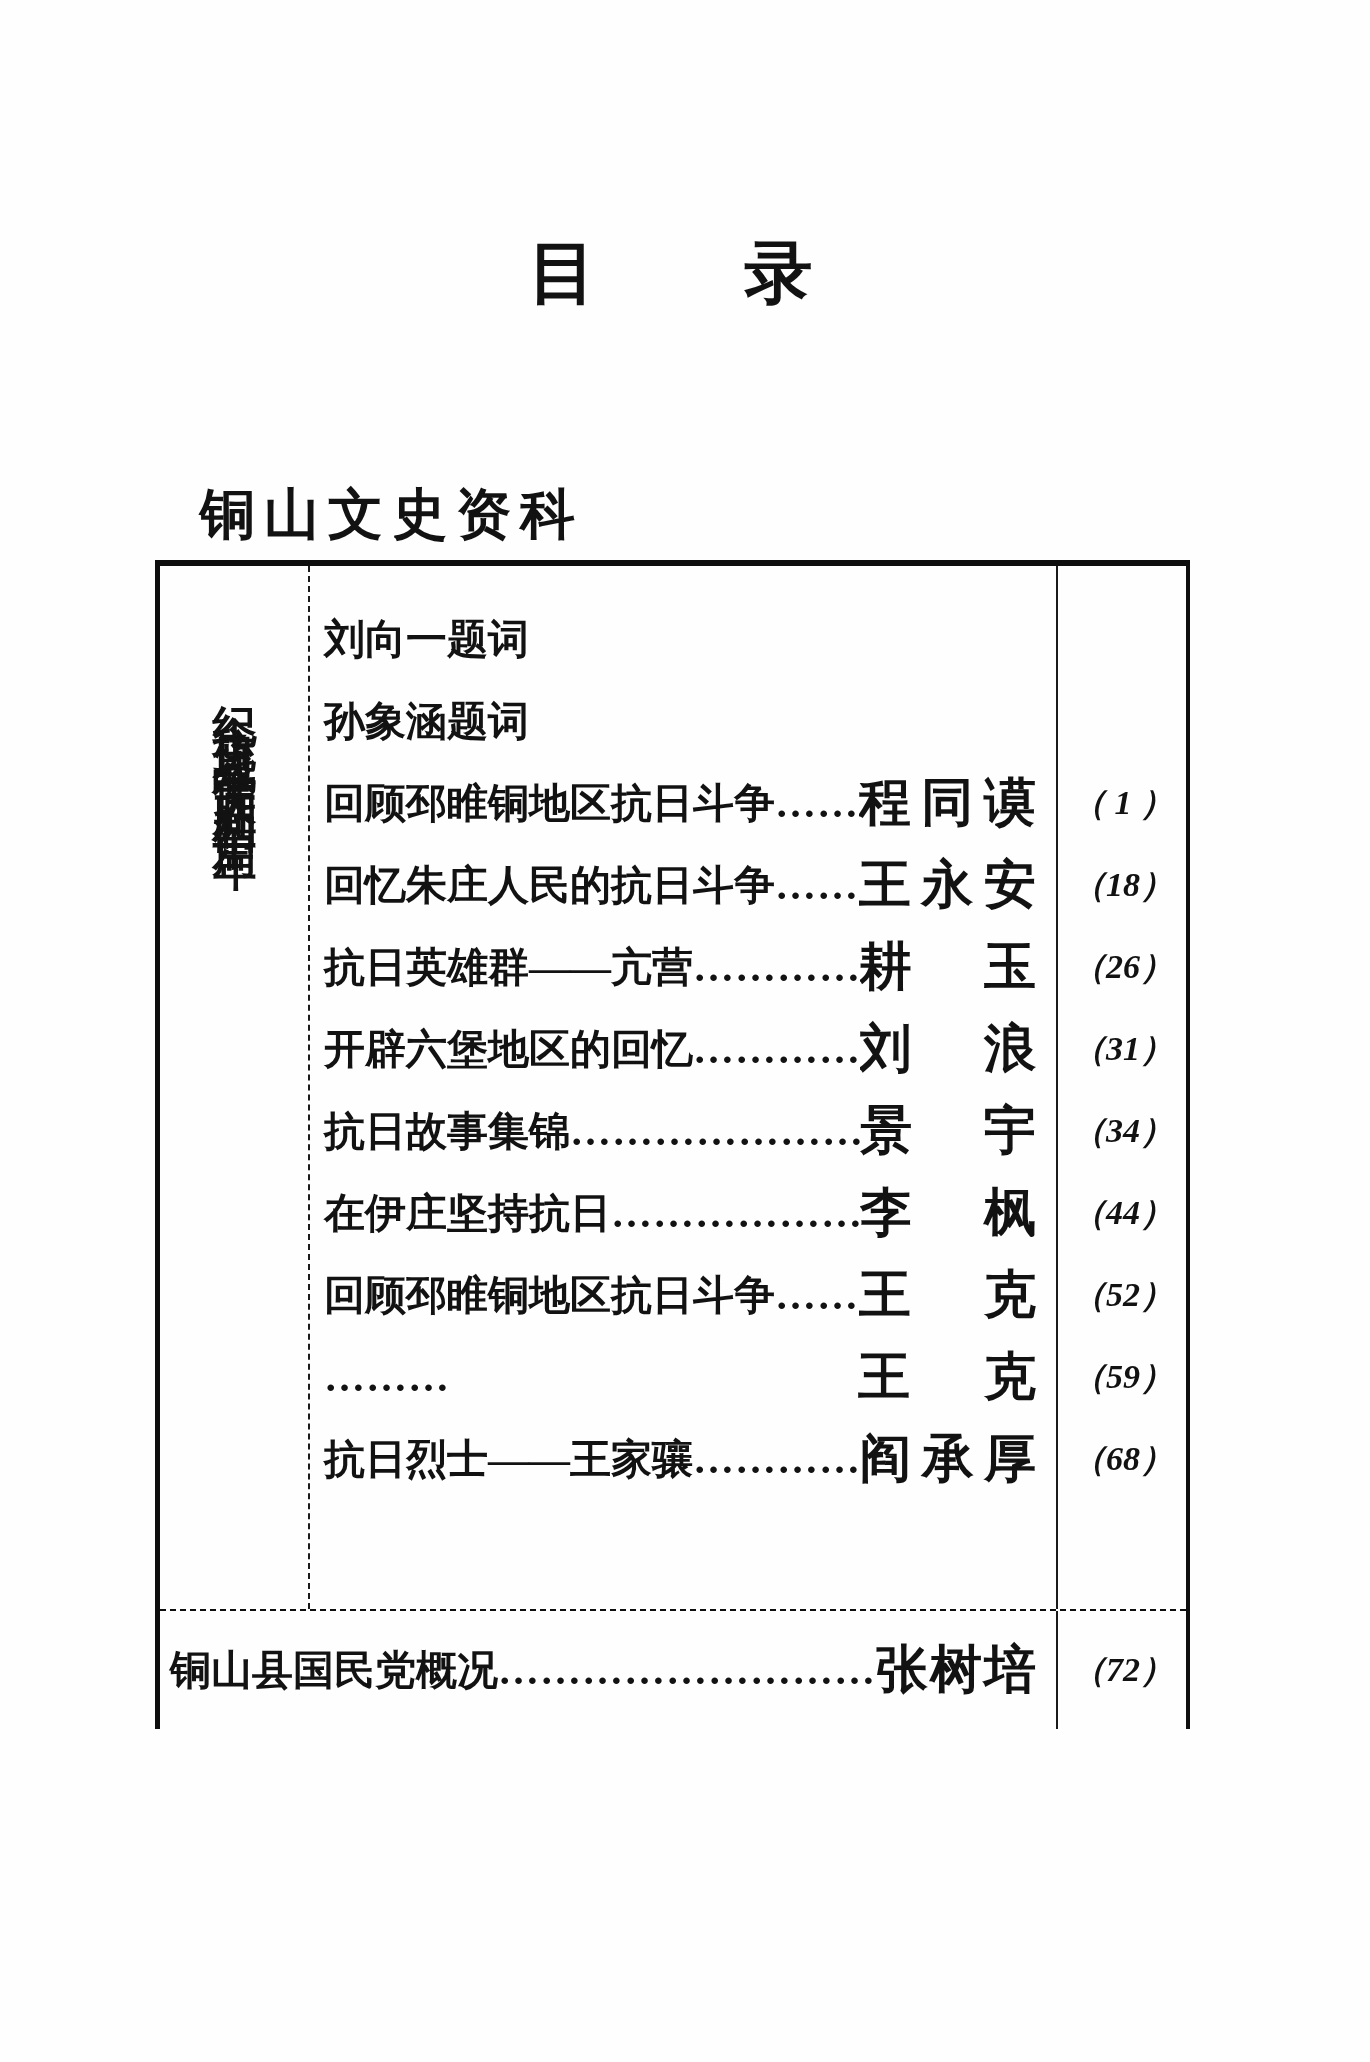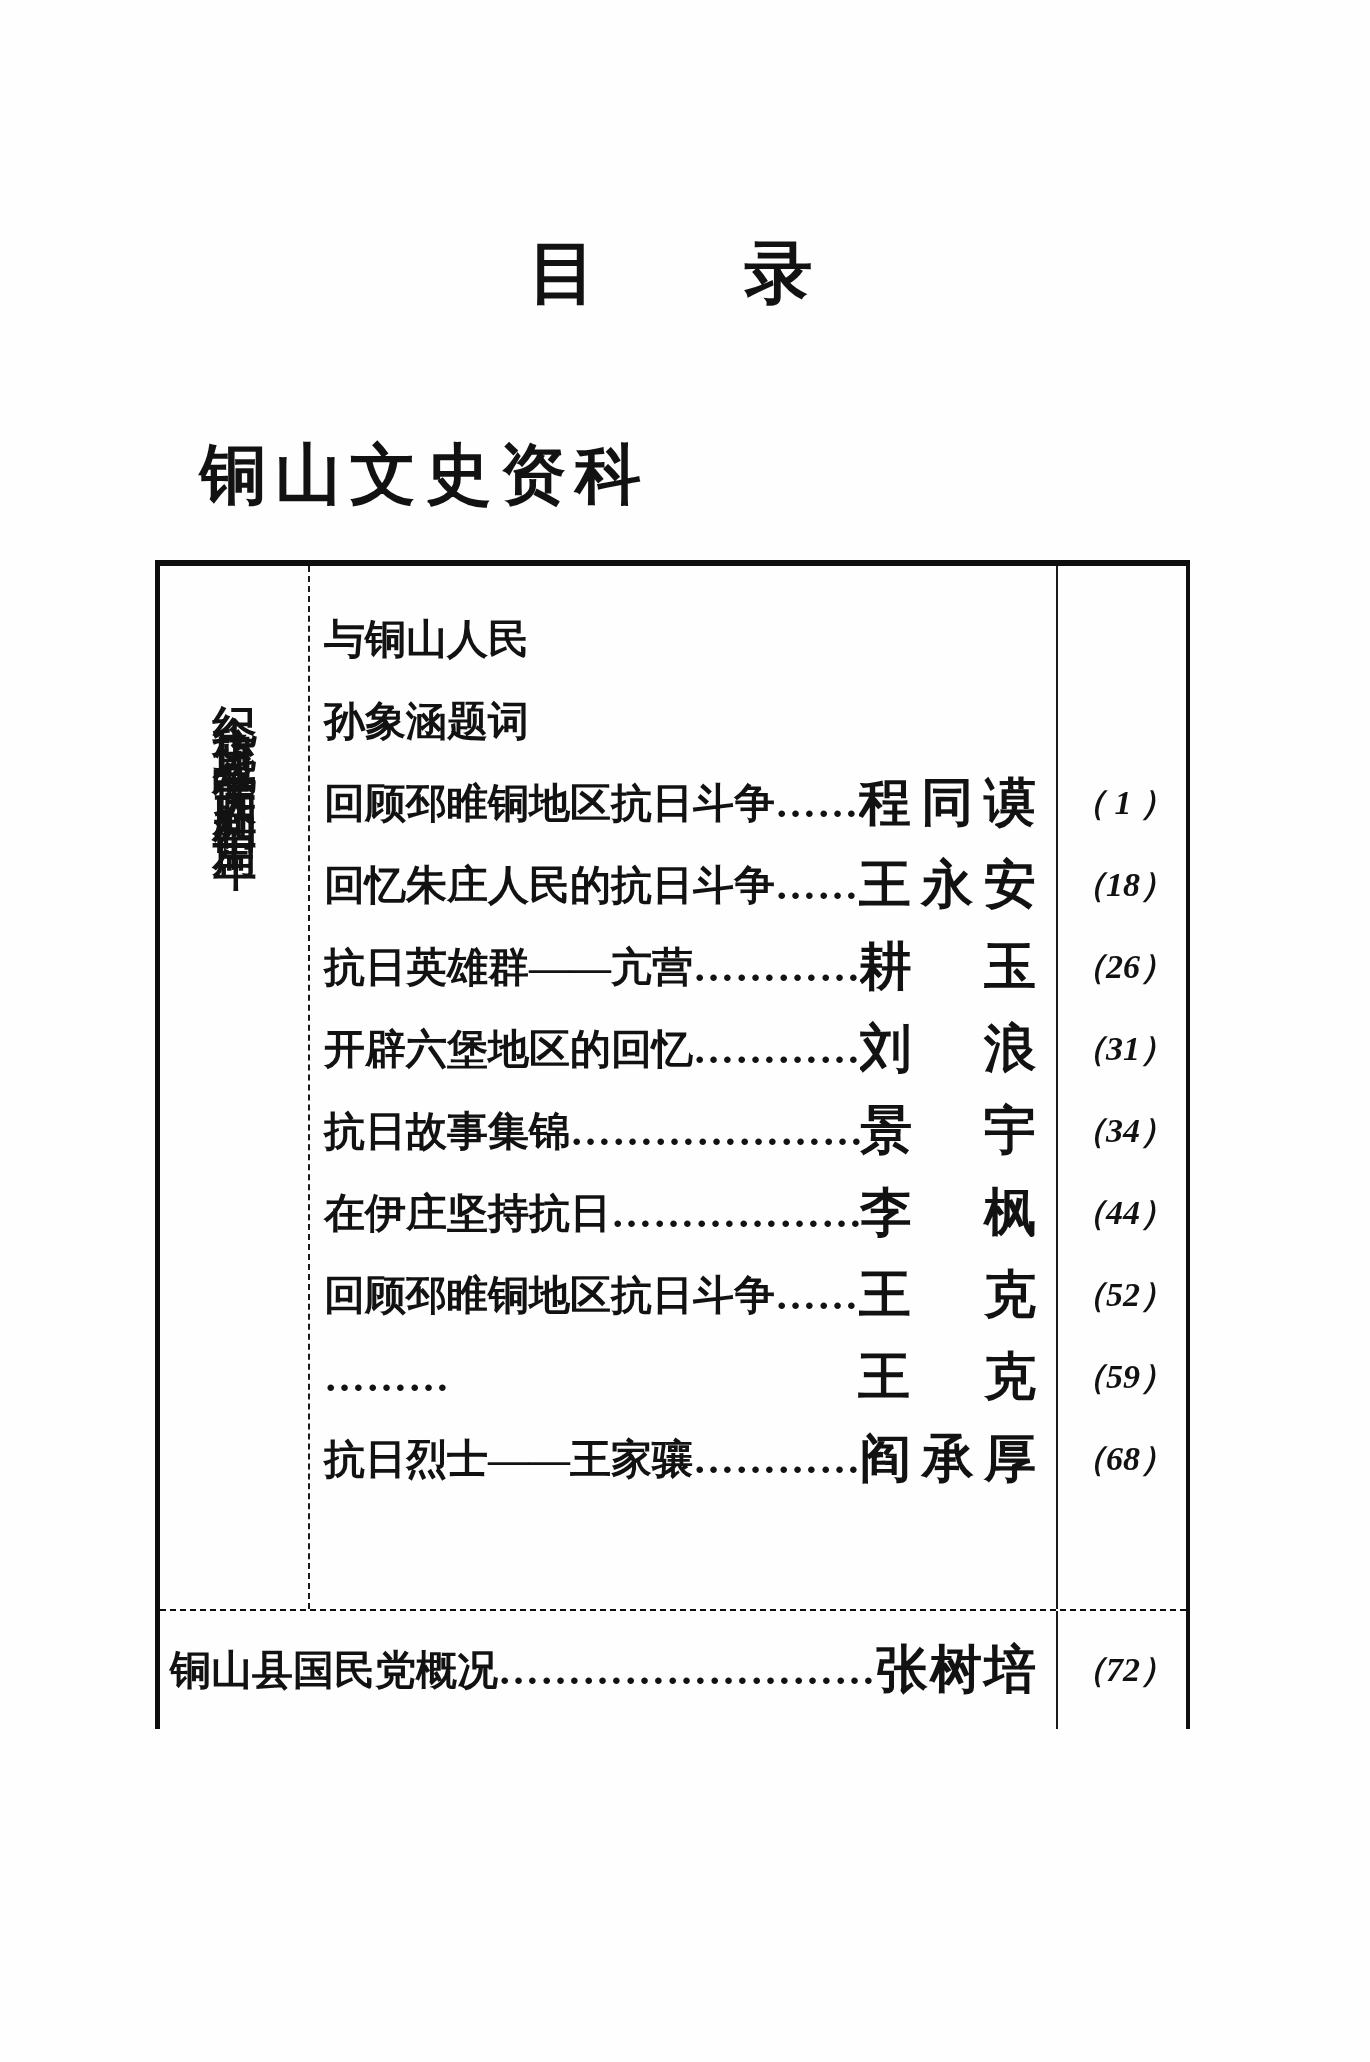--- a/index.html
+++ b/index.html
@@ -31,23 +31,24 @@
     position: absolute;
     top: 430px;
     left: 200px;
     width: 882px;
     display: flex;
     justify-content: space-between;
     align-items: flex-end;
   }
   .series-title {
     font-family: "Liberation Sans", "DejaVu Sans", sans-serif;
-    font-size: 66px;
+    font-size: 55px;
     font-weight: 900;
     letter-spacing: 9px;
+    margin-top: 48px;
   }
   .volume-label {
     font-size: 50px;
     font-weight: 400;
     letter-spacing: 12px;
     padding-bottom: 2px;
   }
 
   
   .toc-table {
@@ -168,21 +169,21 @@
       <div class="label-divider"></div>
       <div class="page-col-divider"></div>
 
       <div class="label-col">
         <div class="label-text">纪念抗日战争伟大胜利四十周年</div>
       </div>
 
       <div class="entries">
 
         <div class="entry-row">
-          <span class="entry-title">与铜山人民</span>
+          <span class="entry-title">刘向一题词</span>
           <span class="entry-leader"></span>
           <span class="entry-spacer"></span>
           <span class="entry-author"></span>
           <span class="entry-page"></span>
         </div>
 
         <div class="entry-row">
           <span class="entry-title">孙象涵题词</span>
           <span class="entry-leader"></span>
           <span class="entry-spacer"></span>

